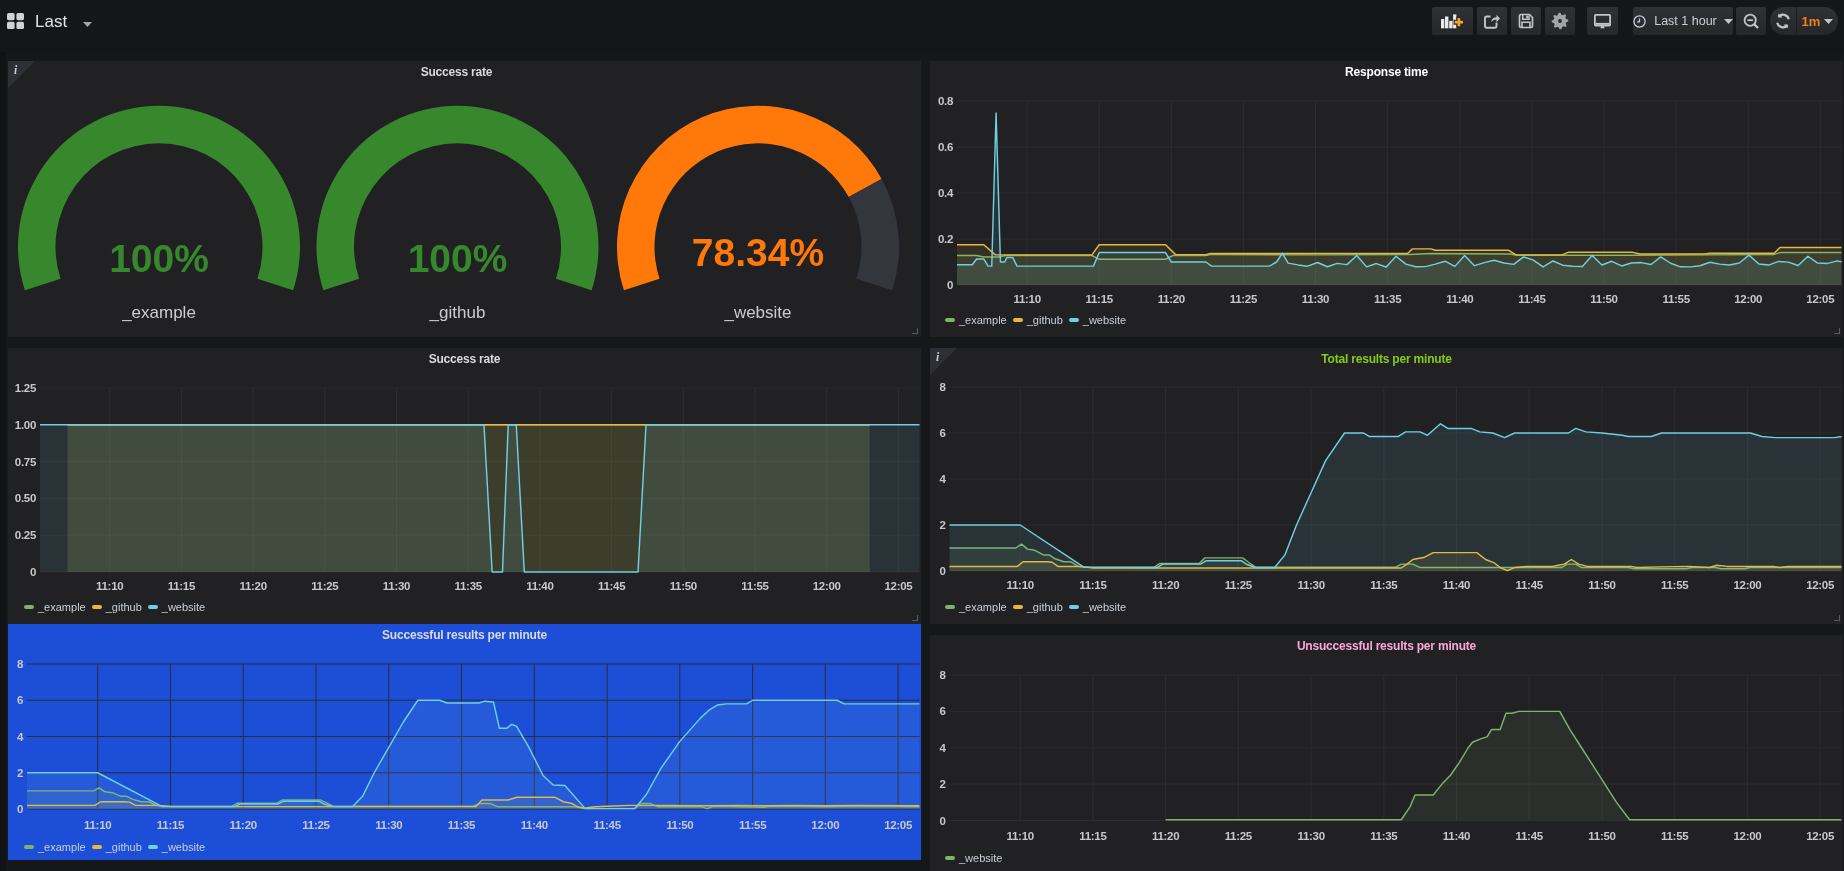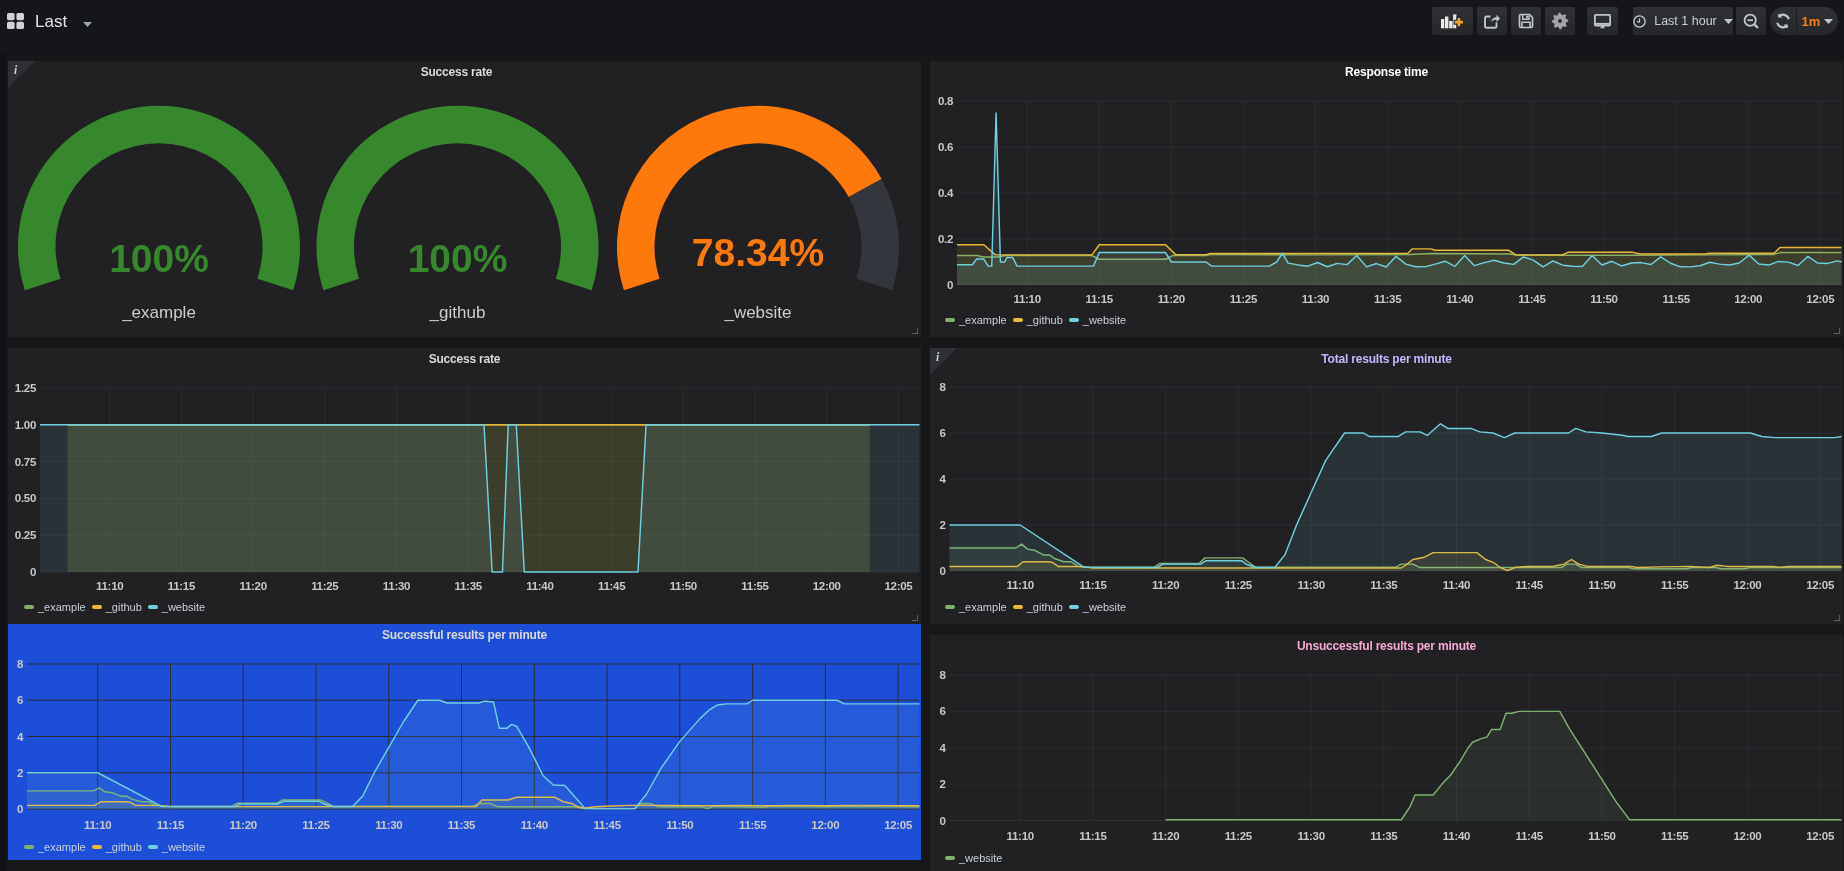--- a/index.html
+++ b/index.html
@@ -217,21 +217,21 @@
       <span style="display:inline-block;width:10px;height:4px;border-radius:2px;background:#7EB26D;margin-right:4px"></span>
       <span style="margin-right:6px">_example</span>
       <span style="display:inline-block;width:10px;height:4px;border-radius:2px;background:#EAB839;margin-right:4px"></span>
       <span style="margin-right:6px">_github</span>
       <span style="display:inline-block;width:10px;height:4px;border-radius:2px;background:#6ED0E0;margin-right:4px"></span>
       <span style="margin-right:6px">_website</span>
     </div>
     <div style="position:absolute;left:904px;top:267px;width:6px;height:6px;border-right:1px solid #5a5b5e;border-bottom:1px solid #5a5b5e"></div>
   </div>
 <div style="position:absolute;left:930px;top:348px;width:913px;height:276px;background:#212124">
-    <div style="position:absolute;left:0px;top:4px;width:913px;text-align:center;font-size:12px;letter-spacing:-0.2px;font-weight:bold;color:#c4b5fd">Total results per minute</div>
+    <div style="position:absolute;left:0px;top:4px;width:913px;text-align:center;font-size:12px;letter-spacing:-0.2px;font-weight:bold;color:#84cc16">Total results per minute</div>
     <div style="position:absolute;left:0;top:0;width:0;height:0;border-top:27px solid #2f3035;border-right:27px solid transparent"></div>
     <div style="position:absolute;left:6px;top:3px;font-family:'Liberation Serif',serif;font-style:italic;font-weight:bold;font-size:11.5px;color:#c7d0d9">i</div>
     <svg width="913" height="276" viewBox="0 0 913 276" style="position:absolute;left:0;top:0">
       <line x1="90.2" y1="39" x2="90.2" y2="223" stroke="#2c2d31" stroke-width="1"></line>
       <line x1="162.9" y1="39" x2="162.9" y2="223" stroke="#2c2d31" stroke-width="1"></line>
       <line x1="235.6" y1="39" x2="235.6" y2="223" stroke="#2c2d31" stroke-width="1"></line>
       <line x1="308.3" y1="39" x2="308.3" y2="223" stroke="#2c2d31" stroke-width="1"></line>
       <line x1="381.1" y1="39" x2="381.1" y2="223" stroke="#2c2d31" stroke-width="1"></line>
       <line x1="453.8" y1="39" x2="453.8" y2="223" stroke="#2c2d31" stroke-width="1"></line>
       <line x1="526.5" y1="39" x2="526.5" y2="223" stroke="#2c2d31" stroke-width="1"></line>

